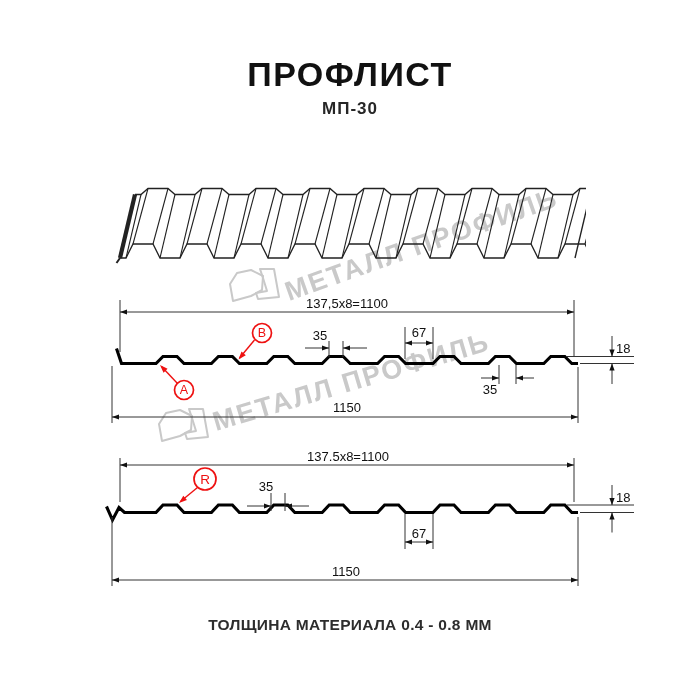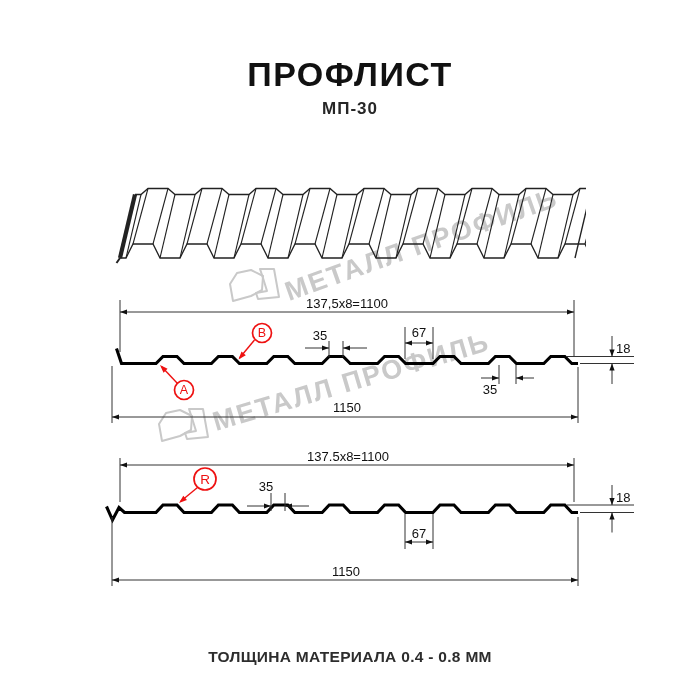--- a/index.html
+++ b/index.html
@@ -8,21 +8,21 @@
     --wm:#c9c9c9;
   }
   html,body{margin:0;padding:0;background:#fff;}
   .page{position:relative;width:700px;height:699px;background:#fff;overflow:hidden;
         font-family:"Liberation Sans",sans-serif;}
   .title{position:absolute;top:55px;left:0;width:700px;text-align:center;
          font-size:34px;font-weight:bold;letter-spacing:1.5px;color:#111;}
   .subtitle{position:absolute;top:99px;left:0;width:700px;text-align:center;
          font-size:17px;font-weight:bold;letter-spacing:1px;color:#262626;}
   .footer-note{position:absolute;top:616px;left:0;width:700px;text-align:center;
-         font-size:15.5px;font-weight:bold;letter-spacing:.3px;color:#2d2d2d;margin-top:32px;}
+         font-size:15.5px;font-weight:bold;letter-spacing:.3px;color:#2d2d2d;}
   svg#drawing{position:absolute;left:0;top:0;}
   text.dim{font-family:"Liberation Sans",sans-serif;font-size:13px;fill:#111;}
   text.mid{text-anchor:middle;}
   text.wm{font-family:"Liberation Sans",sans-serif;font-size:27px;font-weight:bold;
           letter-spacing:2px;fill:var(--wm);}
   text.red-letter{font-family:"Liberation Sans",sans-serif;font-size:12.5px;
           fill:var(--accent);text-anchor:middle;}
 </style>
 </head>
 <body>

